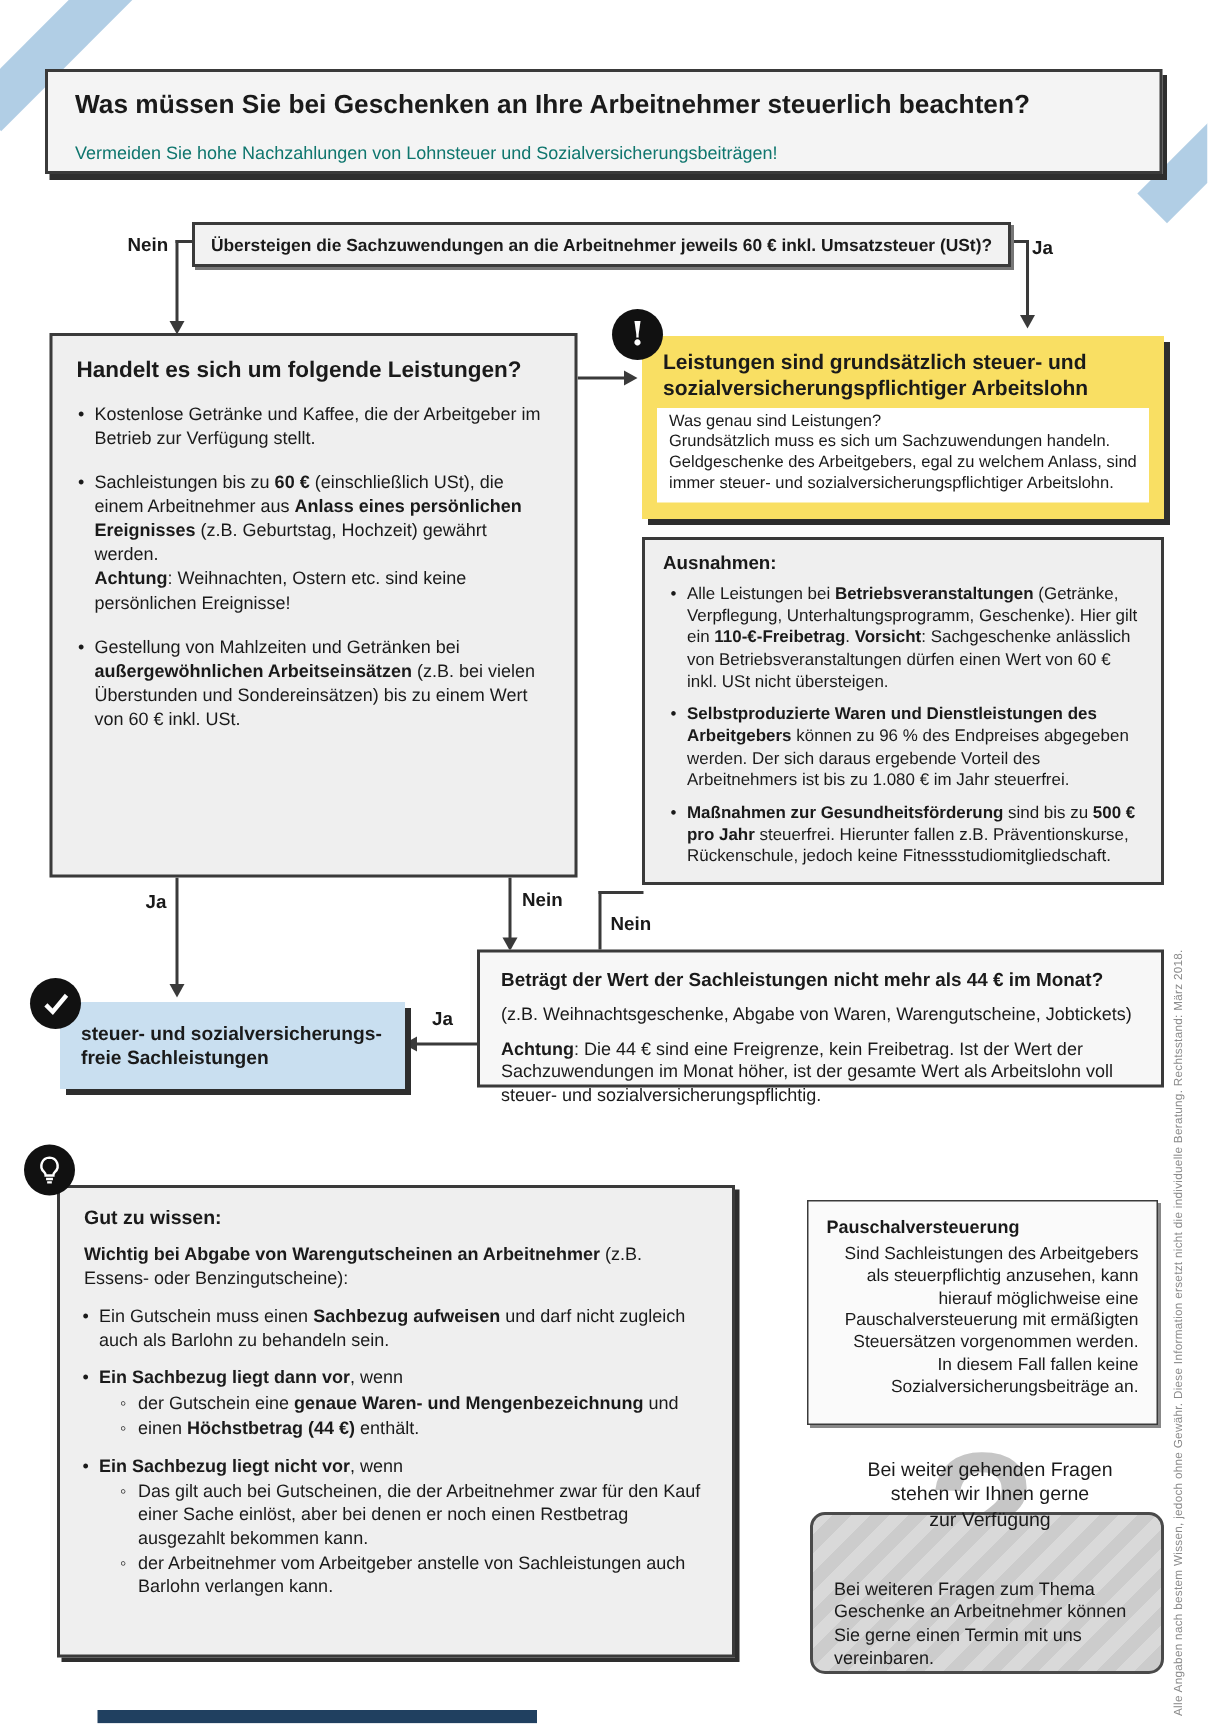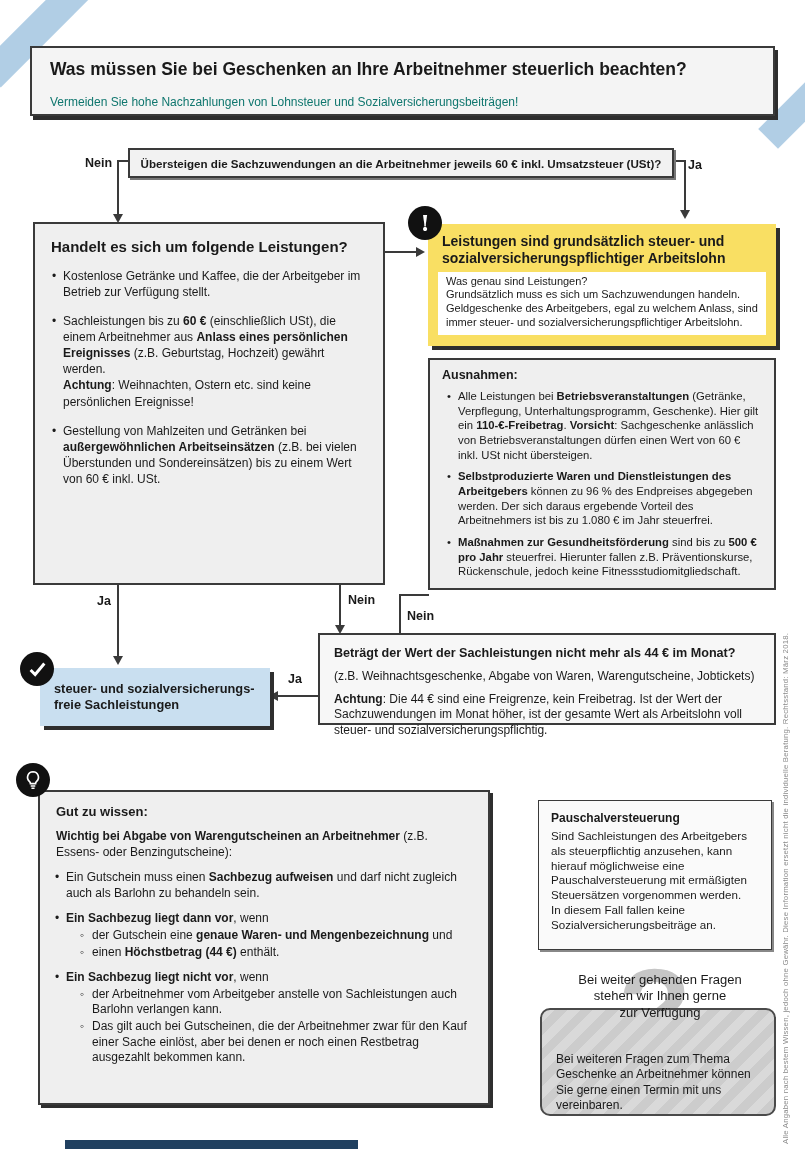--- a/index.html
+++ b/index.html
@@ -62,21 +62,21 @@
   #know-box .h{font-weight:bold;font-size:13px;margin:12px 16px 0;}
   #know-box .intro{font-size:12px;line-height:1.3;margin:10px 16px 0;}
   .kb{position:relative;font-size:12px;line-height:1.3;margin:10px 16px 0 26px;}
   .kb::before{content:"\2022";position:absolute;left:-11px;top:0;}
   .ksub{position:relative;font-size:12px;line-height:1.3;margin:1px 16px 0 52px;}
   .ksub::before{content:"\25E6";position:absolute;left:-12px;top:0;}
 
   #pauschal-box{left:538px;top:800px;width:234px;height:150px;background:#fafafa;
                 border:1.5px solid #3a3a3a;box-shadow:2px 2px 0 #888;}
   #pauschal-box .h{font-weight:bold;font-size:12px;margin:10px 12px 4px;}
-  #pauschal-box .b{font-size:11.6px;line-height:1.28;margin:0 12px;white-space:pre-line;}
+  #pauschal-box .b{font-size:11.6px;line-height:1.28;margin:0 12px;white-space:pre-line;text-align:right;}
 
   #qmark{position:absolute;left:618px;top:942px;font-size:120px;font-weight:bold;color:#c6c6c6;z-index:2;
          font-family:"Liberation Sans",sans-serif;}
   #contact-intro{position:absolute;left:540px;top:972px;width:240px;text-align:center;font-weight:normal;
                  font-size:13px;line-height:1.25;z-index:4;white-space:pre-line;}
   #contact-box{left:540px;top:1008px;width:236px;height:108px;border:2px solid #4a4a4a;border-radius:10px;
                background:repeating-linear-gradient(135deg,#d9d9d9 0 9px,#cccccc 9px 18px);z-index:3;}
   #contact-box .t{font-size:12px;line-height:1.28;margin:42px 14px 0;}
 
   #sidebar-note{position:absolute;left:781px;top:592px;height:552px;width:14px;z-index:3;
@@ -183,22 +183,22 @@
     </svg>
   </div>
   <div class="box gray" id="know-box">
     <div class="h">Gut zu wissen:</div>
     <div class="intro"><b>Wichtig bei Abgabe von Warengutscheinen an Arbeitnehmer</b><span> (z.B. Essens- oder Benzingutscheine):</span></div>
     <div class="kb"><span>Ein Gutschein muss einen </span><b>Sachbezug aufweisen</b><span> und darf nicht zugleich auch als Barlohn zu behandeln sein.</span></div>
     <div class="kb"><b>Ein Sachbezug liegt dann vor</b><span>, wenn</span></div>
     <div class="ksub"><span>der Gutschein eine </span><b>genaue Waren- und Mengenbezeichnung</b><span> und</span></div>
     <div class="ksub"><span>einen </span><b>Höchstbetrag (44 €)</b><span> enthält.</span></div>
     <div class="kb"><b>Ein Sachbezug liegt nicht vor</b><span>, wenn</span></div>
+    <div class="ksub"><span>Das gilt auch bei Gutscheinen, die der Arbeitnehmer zwar für den Kauf einer Sache einlöst, aber bei denen er noch einen Restbetrag ausgezahlt bekommen kann.</span></div>
     <div class="ksub"><span>der Arbeitnehmer vom Arbeitgeber anstelle von Sachleistungen auch Barlohn verlangen kann.</span></div>
-    <div class="ksub"><span>Das gilt auch bei Gutscheinen, die der Arbeitnehmer zwar für den Kauf einer Sache einlöst, aber bei denen er noch einen Restbetrag ausgezahlt bekommen kann.</span></div>
   </div>
 
   <div class="box" id="pauschal-box">
     <div class="h">Pauschalversteuerung</div>
     <div class="b">Sind Sachleistungen des Arbeitgebers als steuerpflichtig anzusehen, kann hierauf möglichweise eine Pauschalversteuerung mit ermäßigten Steuersätzen vorgenommen werden.
 In diesem Fall fallen keine Sozialversicherungsbeiträge an.</div>
   </div>
 
   <div id="qmark">?</div>
   <div id="contact-intro">Bei weiter gehenden Fragen

